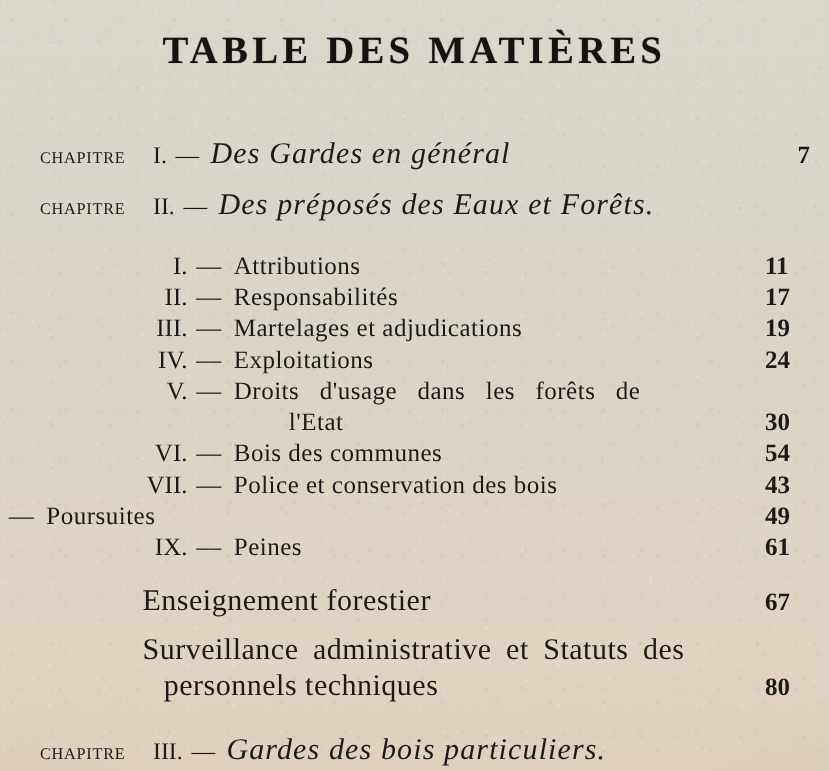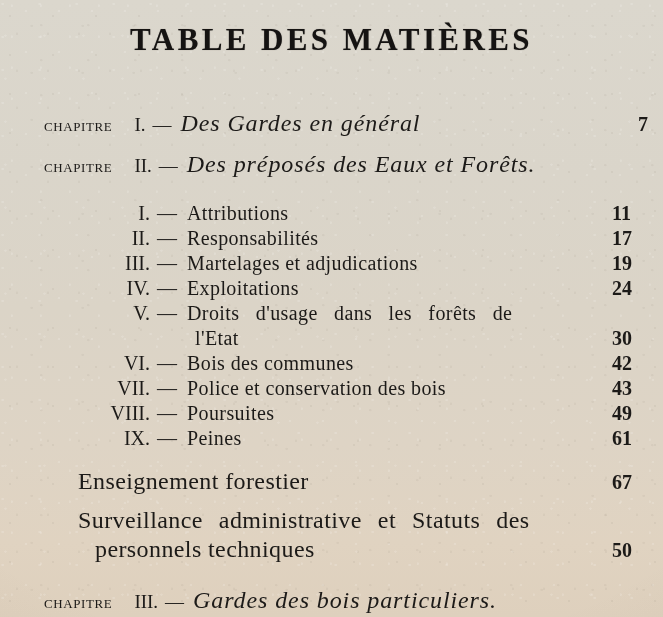--- a/index.html
+++ b/index.html
@@ -78,25 +78,26 @@
   
   .entries {
     margin-top: 52px;
   }
 
   .row {
     display: flex;
     align-items: baseline;
     width: 663px;
     box-sizing: border-box;
+    padding-left: 36px;
   }
 
   
   .chapter-row {
-    padding-left: 44px;
+    padding-left: 32px;
     margin-bottom: 14px;
   }
   .chapter-word {
     font-size: 19px;
     font-variant: small-caps;
     text-transform: lowercase;
     letter-spacing: .6px;
     white-space: pre;
   }
   .chapter-word::first-letter { font-size: 19px; }
@@ -316,33 +317,32 @@
         <span class="cont-text">l'Etat</span>
         <span class="leader"></span>
         <span class="page-num">30</span>
       </div>
 
       <div class="row sub-row">
         <span class="sub-num">VI.</span>
         <span class="sub-dash">—</span>
         <span class="sub-title">Bois des communes</span>
         <span class="leader"></span>
-        <span class="page-num">42</span>
+        <span class="page-num">54</span>
       </div>
 
       <div class="row sub-row">
         <span class="sub-num">VII.</span>
         <span class="sub-dash">—</span>
         <span class="sub-title">Police et conservation des bois</span>
         <span class="leader"></span>
         <span class="page-num">43</span>
       </div>
 
       <div class="row sub-row">
-        <span class="sub-num">VIII.</span>
         <span class="sub-dash">—</span>
         <span class="sub-title">Poursuites</span>
         <span class="leader"></span>
         <span class="page-num">49</span>
       </div>
 
       <div class="row sub-row">
         <span class="sub-num">IX.</span>
         <span class="sub-dash">—</span>
         <span class="sub-title">Peines</span>
@@ -370,21 +370,21 @@
           <span>Statuts</span>
           <span>des</span>
         </span>
         <span class="leader blank"></span>
         <span class="page-num empty"></span>
       </div>
       <div class="row plain-row">
         <span class="plain-cont-indent"></span>
         <span class="plain-text">personnels techniques</span>
         <span class="leader"></span>
-        <span class="page-num">50</span>
+        <span class="page-num">80</span>
       </div>
 
       <div class="gap-lg"></div>
 
       <div class="row chapter-row">
         <span class="chapter-word">Chapitre</span>
         <span class="chapter-num">III.</span>
         <span class="chapter-dash">—</span>
         <span class="chapter-title">Gardes des bois particuliers.</span>
         <span class="leader none"></span>

